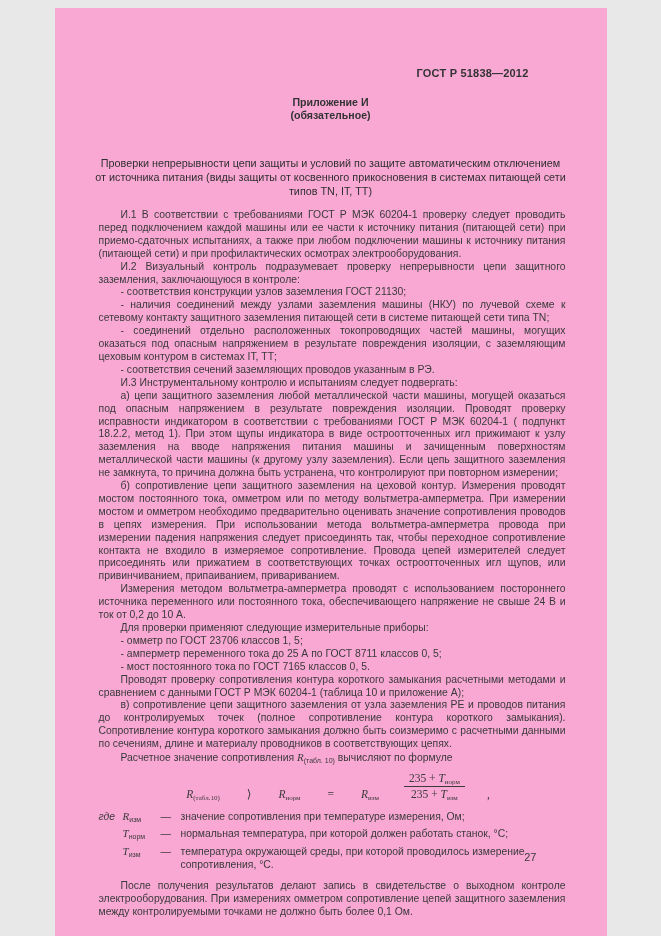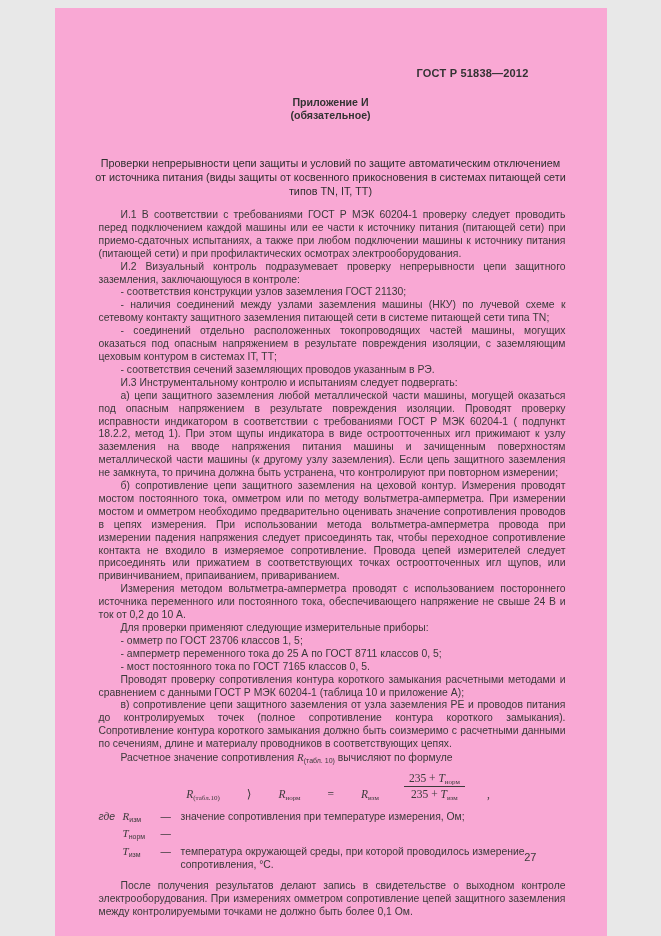--- a/index.html
+++ b/index.html
@@ -111,20 +111,21 @@
       <div class="def-row">
         <span class="def-lead">где</span>
         <span class="def-term"><span class="mvar">R</span><sub>изм</sub></span>
         <span class="def-dash">—</span>
         <span class="def-text">значение сопротивления при температуре измерения, Ом;</span>
       </div>
       <div class="def-row">
         <span class="def-lead"></span>
         <span class="def-term"><span class="mvar">T</span><sub>норм</sub></span>
         <span class="def-dash">—</span>
+        <span class="def-text">нормальная температура, при которой должен работать станок, °С;</span>
       </div>
       <div class="def-row">
         <span class="def-lead"></span>
         <span class="def-term"><span class="mvar">T</span><sub>изм</sub></span>
         <span class="def-dash">—</span>
         <span class="def-text">температура окружающей среды, при которой проводилось измерение сопротивления, °С.</span>
       </div>
     </div>
 
     <p>После получения результатов делают запись в свидетельстве о выходном контроле электрооборудования. При измерениях омметром сопротивление цепей защитного заземления между контролируемыми точками не должно быть более 0,1 Ом.</p>

